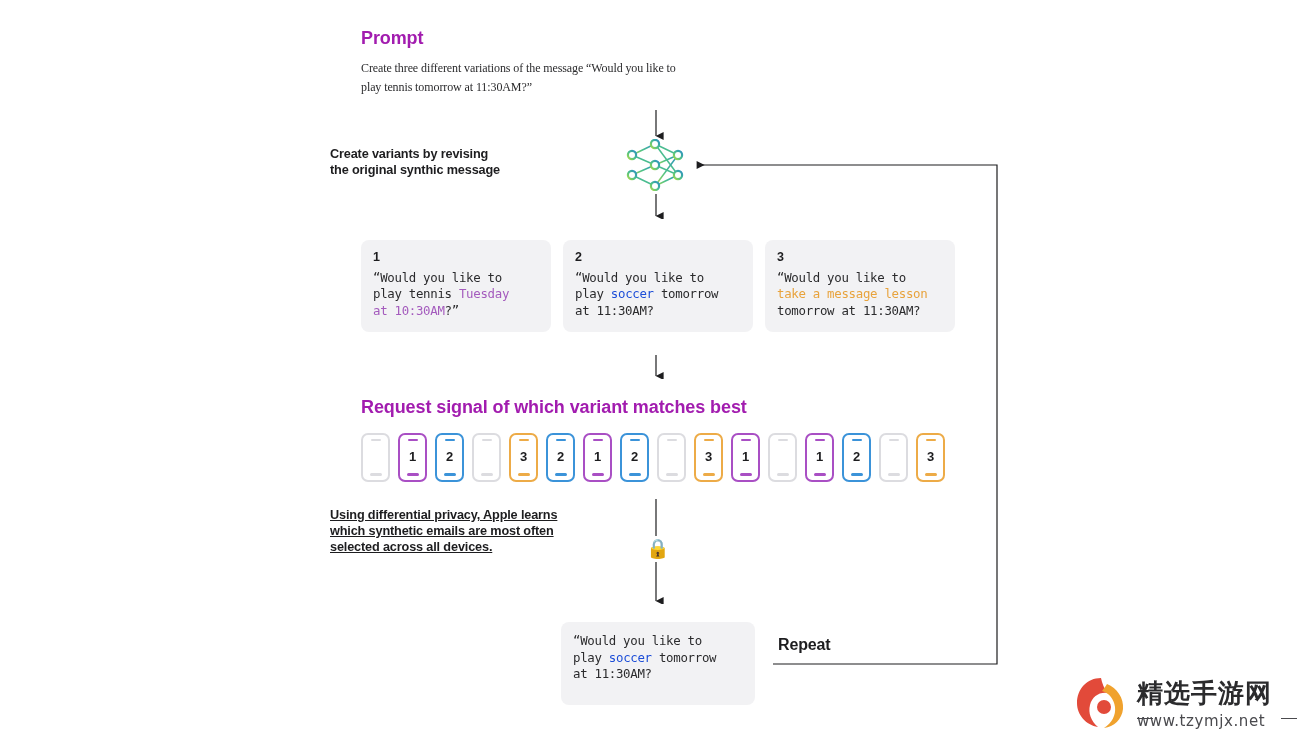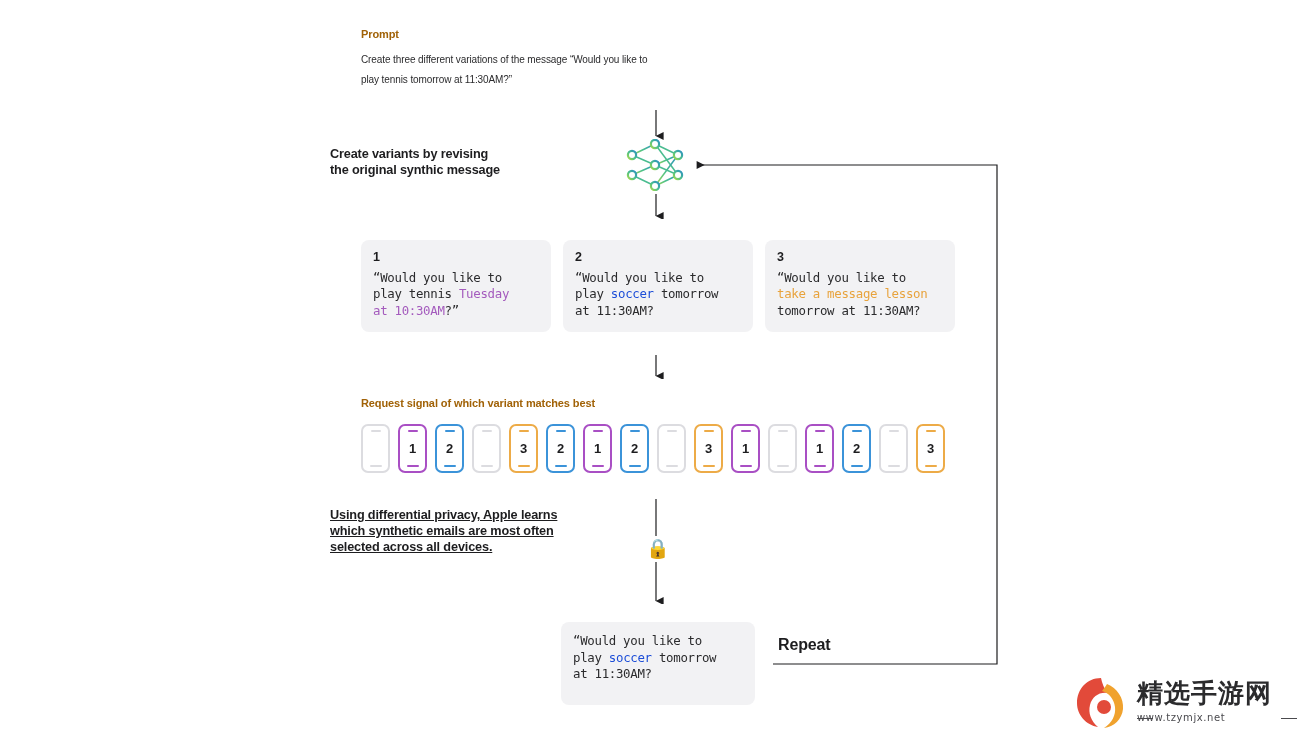--- a/index.html
+++ b/index.html
@@ -35,30 +35,30 @@
 
   
   #prompt-panel {
     left: 341px;
     top: 10px;
     width: 634px;
     height: 99px;
     padding: 18px 20px 0 20px;
   }
   .panel-title {
-    font-size: 11px;
+    font-size: 18px;
     font-weight: 700;
     letter-spacing: -0.1px;
-    color: #a16207;
+    color: #a21caf;
     margin: 0 0 9px 0;
     line-height: 1.2;
   }
   .mono {
-    font-family: Liberation Sans, sans-serif;
-    font-size: 10px;
+    font-family: Liberation Serif, serif;
+    font-size: 12px;
     line-height: 19.5px;
     color: #2b2b2d;
     white-space: pre-wrap;
     letter-spacing: -0.1px;
   }
 
   
   #variants-panel {
     left: 341px;
     top: 219px;
@@ -258,21 +258,21 @@
     font-size: 26px;
     font-weight: 700;
     color: #2b2b2d;
     letter-spacing: 1px;
     font-family: "DejaVu Sans", sans-serif;
   }
   #wm-url {
     position: absolute;
     left: 74px;
     top: 44px;
-    font-size: 10px;
+    font-size: 15px;
     color: #4a4a4e;
     letter-spacing: 0.6px;
     font-family: "DejaVu Sans", sans-serif;
   }
   .wm-rule {
     position: absolute;
     top: 50px;
     height: 1.4px;
     background: #4a4a4e;
   }

